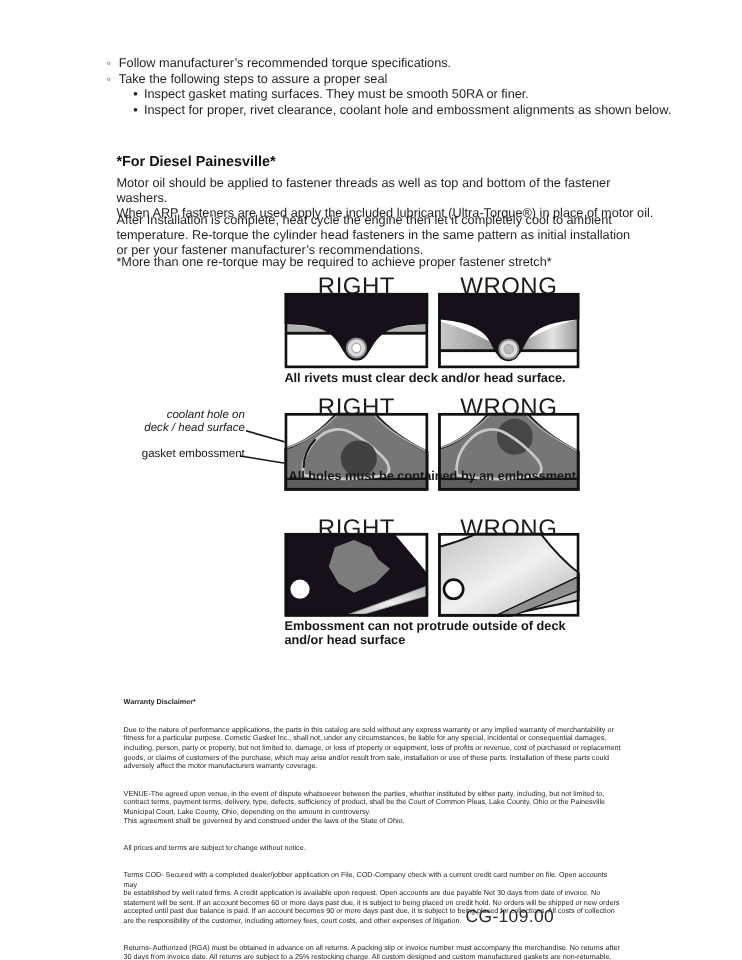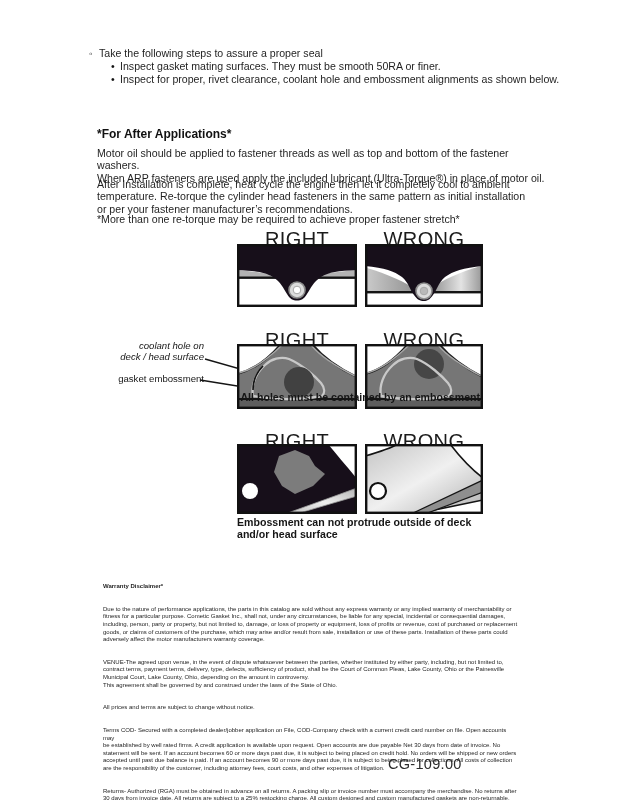--- a/index.html
+++ b/index.html
@@ -52,26 +52,27 @@
   .steel { fill: var(--c-steel, #767676); }
   .hole  { fill: var(--c-hole, #414141); }
 </style>
 </head>
 <body>
 
 <div class="page">
 
 
   <div class="abs tips">
+    <div class="tip">Follow manufacturer’s recommended torque specifications.</div>
     <div class="tip">Take the following steps to assure a proper seal</div>
     <div class="subtip">Inspect gasket mating surfaces.  They must be smooth 50RA or finer.</div>
     <div class="subtip">Inspect for proper, rivet clearance, coolant hole and embossment alignments as shown below.</div>
   </div>
 
-  <h2 class="abs diesel-heading">*For After Applications*</h2>
+  <h2 class="abs diesel-heading">*For Diesel Painesville*</h2>
   <p class="abs para p2">After Installation is complete, heat cycle the engine then let it completely cool to ambient
 temperature. Re-torque the cylinder head fasteners in the same pattern as initial installation
 or per your fastener manufacturer’s recommendations.</p>
   <p class="abs para p1">Motor oil should be applied to fastener threads as well as top and bottom of the fastener washers.
 When ARP fasteners are used apply the included lubricant (Ultra-Torque®) in place of motor oil.</p>
   <p class="abs para p3">*More than one re-torque may be required to achieve proper fastener stretch*</p>
 
   <div class="abs rw-label" style="left:237px; top:228px; width:120px;">RIGHT</div>
   <div class="abs rw-label" style="left:365px; top:228px; width:118px;">WRONG</div>
 
@@ -105,20 +106,21 @@
       <path d="M2,24 C22,30 40,38 52,46 L52,48.5 L2,48.5 Z" fill="url(#gL)"></path>
       <path d="M116,22 C95,28 78,36 66,44 L66,48.5 L116,48.5 Z" fill="url(#gR)"></path>
       <rect x="2" y="47" width="114" height="2.4" fill="#141414"></rect>
       <path class="ink" d="M0,0 H118 V22 C98,24 88,27 80,33 C73,39 72,46 68,51 C65,55.5 62,57 59,57 C55,57 52,55.5 49,51 C45,46 44,39 37,33 C29,27 20,24 0,22 Z"></path>
       <circle cx="59" cy="47" r="8" fill="#dcdcdc" stroke="#8c8c8c" stroke-width="1.6"></circle>
       <circle cx="59" cy="47" r="3.8" fill="#b9b9b9" stroke="#a8a8a8" stroke-width="1"></circle>
       <rect x="1.2" y="1.2" width="115.6" height="60.6" fill="none" stroke="#111111" stroke-width="2.4"></rect>
     </svg>
   </div>
 
+  <div class="abs caption" style="left:237px; top:310px;">All rivets must clear deck and/or head surface.</div>
 
   <div class="abs rw-label" style="left:237px; top:329px; width:120px;">RIGHT</div>
   <div class="abs rw-label" style="left:365px; top:329px; width:118px;">WRONG</div>
 
   <div class="abs callouts">
     <div style="white-space:pre-line;font-style:italic;">coolant hole on
 deck / head surface</div>
     <div class="callout-gap">gasket embossment</div>
   </div>
 

